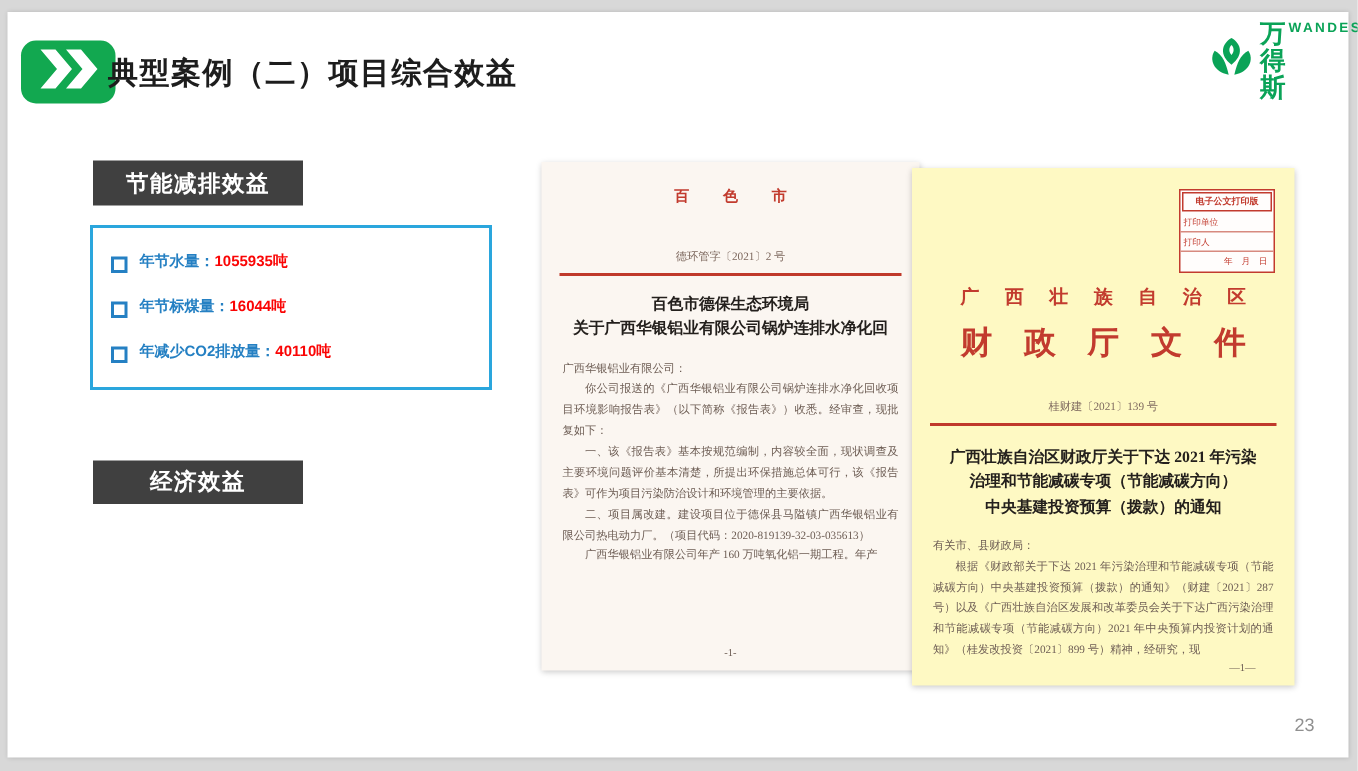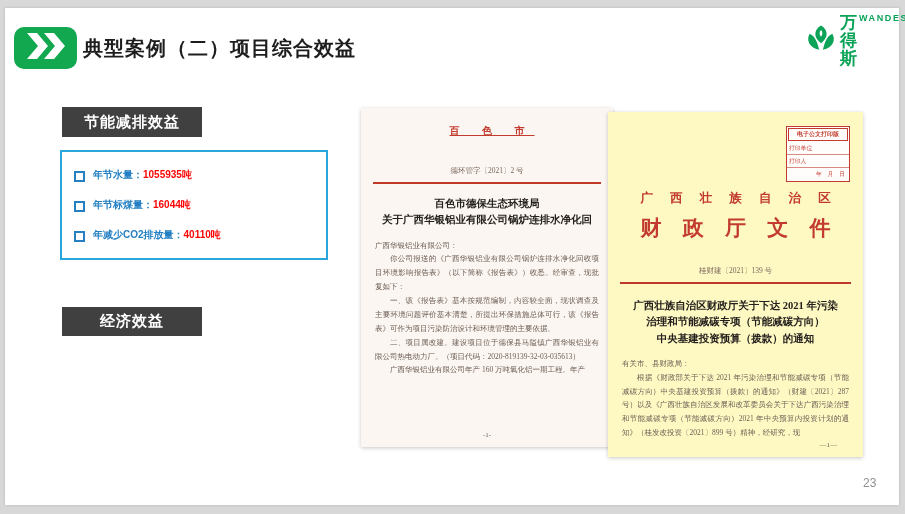--- a/index.html
+++ b/index.html
@@ -4,21 +4,21 @@
 <style>
   * { margin:0; padding:0; box-sizing:border-box; }
   html,body { width:905px; height:514px; }
   body { font-family:"Liberation Sans", sans-serif; background:#d8d8d8; position:relative; overflow:hidden; }
 
   .stage { position:absolute; left:0; top:0; width:905px; height:514px; background:#d8d8d8; }
   .slide { position:absolute; left:5px; top:8px; width:894px; height:497px; background:#ffffff; box-shadow:0 0 3px rgba(0,0,0,.15); }
 
   
   .badge { position:absolute; left:9px; top:19px; width:63px; height:42px; background:#12a850; border-radius:10px; display:flex; align-items:center; justify-content:center; }
-  .slide-title { position:absolute; left:78px; top:27px; font-size:20px; font-weight:bold; color:#1d1d1d; letter-spacing:1px; }
+  .slide-title { position:absolute; left:67px; top:27px; font-size:20px; font-weight:bold; color:#1d1d1d; letter-spacing:1px; }
 
   .logo { position:absolute; left:801px; top:6px; display:flex; align-items:center; gap:4px; }
   .logo-text { display:flex; flex-direction:row; line-height:1.05; }
   .logo-cn { font-size:17px; font-weight:bold; color:#0aa357; letter-spacing:2px; }
   .logo-en { font-size:9px; font-weight:bold; color:#0aa357; letter-spacing:1.6px; }
 
   
   .sec-header { position:absolute; width:140px; height:30px; background:#404040; color:#fff; font-size:15px; font-weight:bold; display:flex; align-items:center; justify-content:center; letter-spacing:1px; }
   .hdr1 { left:57px; top:99px; }
   .hdr2 { left:57px; top:299px; height:29px; }
@@ -33,21 +33,21 @@
   .b-value { color:#fa0505; }
   .all-red .bullet { border-color:#fa0505; }
   .all-red .b-label { color:#fa0505; }
 
   
   .doc { position:absolute; box-shadow:0 1px 4px rgba(0,0,0,.22); overflow:hidden; font-family:"Liberation Serif", serif; }
   .doc1 { left:356px; top:100px; width:252px; height:339px; background:#fbf6f1; }
   .doc2 { left:603px; top:104px; width:255px; height:345px; background:#fef9c3; }
 
   .doc-red { color:#c23b2e; }
-  .doc1 .city { margin-top:16px; text-align:center; font-size:10px; font-weight:bold; letter-spacing:10px; text-indent:10px;text-decoration:underline; }
+  .doc1 .city { margin-top:16px; text-align:center; font-size:10px; font-weight:bold; letter-spacing:10px; text-indent:10px; }
   .doc1 .agency { margin-top:9px; text-align:center; font-size:20px; font-weight:bold; letter-spacing:5px; text-indent:5px; }
   .doc-no { margin-top:28px; text-align:center; font-size:7.5px; color:#7d685e; }
   .red-line { height:2px; background:#c0392b; margin:6px 12px 0 12px; }
   .doc-title { margin-top:12px; text-align:center; font-size:10.5px; font-weight:bold; color:#24201d; line-height:1.55; }
   .doc-body { margin:10px 14px 0 14px; font-size:7.5px; color:#6d5d54; line-height:1.85; text-align:justify; }
   .doc-body p { text-indent:2em; }
   .doc-body .salutation { text-indent:0; }
   .pg-marker { position:absolute; bottom:8px; width:100%; text-align:center; font-size:7px; color:#6d5d54; }
   .pg-marker.right { text-align:right; padding-right:26px; }
 

